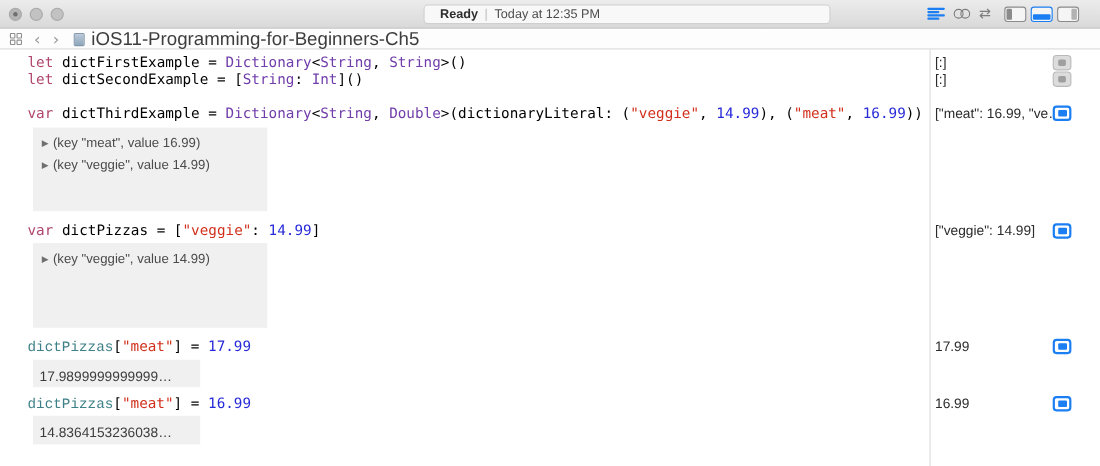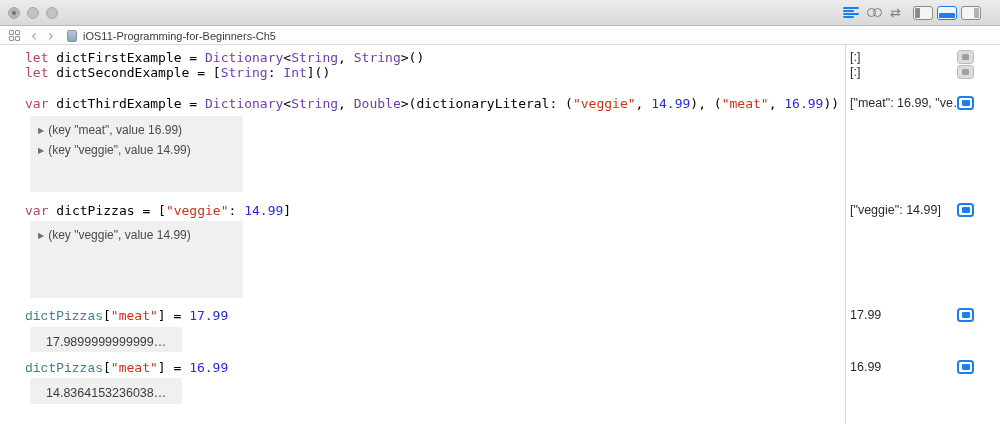--- a/index.html
+++ b/index.html
@@ -56,21 +56,21 @@
   .jumpbar {
     position:absolute; left:0; top:27px; right:0; height:18px;
     background:#fdfdfd; border-bottom:1px solid #dadada;
     display:flex; align-items:center;
   }
   .related-icon { margin-left:9px; width:11px; height:11px; display:flex; flex-wrap:wrap; gap:1px; }
   .related-icon i { width:5px; height:5px; border:1px solid #8d8d8d; border-radius:1px; display:block; }
   .chev { color:#9b9b9b; font-size:15px; line-height:14px; margin-left:11px; font-family:"DejaVu Sans", sans-serif; }
   .file-ic { width:10px; height:12px; margin-left:13px; border-radius:1.5px;
     background:linear-gradient(#b9c9d9,#8fa6bb); border:1px solid #8398ac; }
-  .fname { margin-left:6px; font-size:11px; color:#3d3d3d; }
+  .fname { margin-left:6px; font-size:17px; color:#3d3d3d; }
 
   
   .code-line {
     position:absolute; left:25px; white-space:pre;
     font-family:"DejaVu Sans Mono", monospace; font-size:13px; line-height:15px;
     color:#000;
   }
   .tok-kw { color:var(--c-keyword); font-weight:normal; }
   .tok-ty { color:var(--c-type); }
   .tok-st { color:var(--c-string); }
@@ -78,21 +78,21 @@
   .tok-va { color:var(--c-variable);font-family:Liberation Mono, monospace; }
   .tok-pl { color:#000; }
 
   .inline-box { position:absolute; background:#f0f0f1; }
   .inline-row {
     display:flex; align-items:center; height:20px; padding-left:8px;
     font-size:12px; color:#4b4b4b; white-space:nowrap;
   }
   .inline-box.pad { padding-top:4px; }
   .disclosure { color:#6f6f6f; font-size:8px; margin-right:4px; font-family:"DejaVu Sans", sans-serif; }
-  .inline-row.num { font-size:12.5px; color:#3c3c3c; height:29px; padding-left:16px; }
+  .inline-row.num { font-size:12.5px; color:#3c3c3c; height:29px; padding-left:6px; }
 
   
   .sb-divider { position:absolute; left:845px; top:45px; bottom:0; width:1px; background:#dbdbdb; }
   .sb-text {
     position:absolute; left:850px; font-size:12.5px; color:#2b2b2b;
     white-space:nowrap; max-width:107px; overflow:hidden;
   }
   .sb-btn {
     position:absolute; left:957px; width:17px; height:14px; border-radius:3.5px;
     display:flex; align-items:center; justify-content:center;
@@ -105,20 +105,23 @@
 </head>
 <body>
 
 <div class="titlebar">
   <span class="traffic tl-close">
       <span class="dot"></span>
     </span>
   <span class="traffic tl-min"></span>
   <span class="traffic tl-zoom"></span>
 
+  <div class="activity">
+    <span class="ready">Ready</span><span class="sep">|</span><span class="time">Today at 12:35 PM</span>
+  </div>
 
   <div class="editor-btns">
     <span class="icon-lines">
         <i></i>
         <i></i>
         <i></i>
         <i></i>
       </span>
     <span class="icon-circles">
         <i></i>

